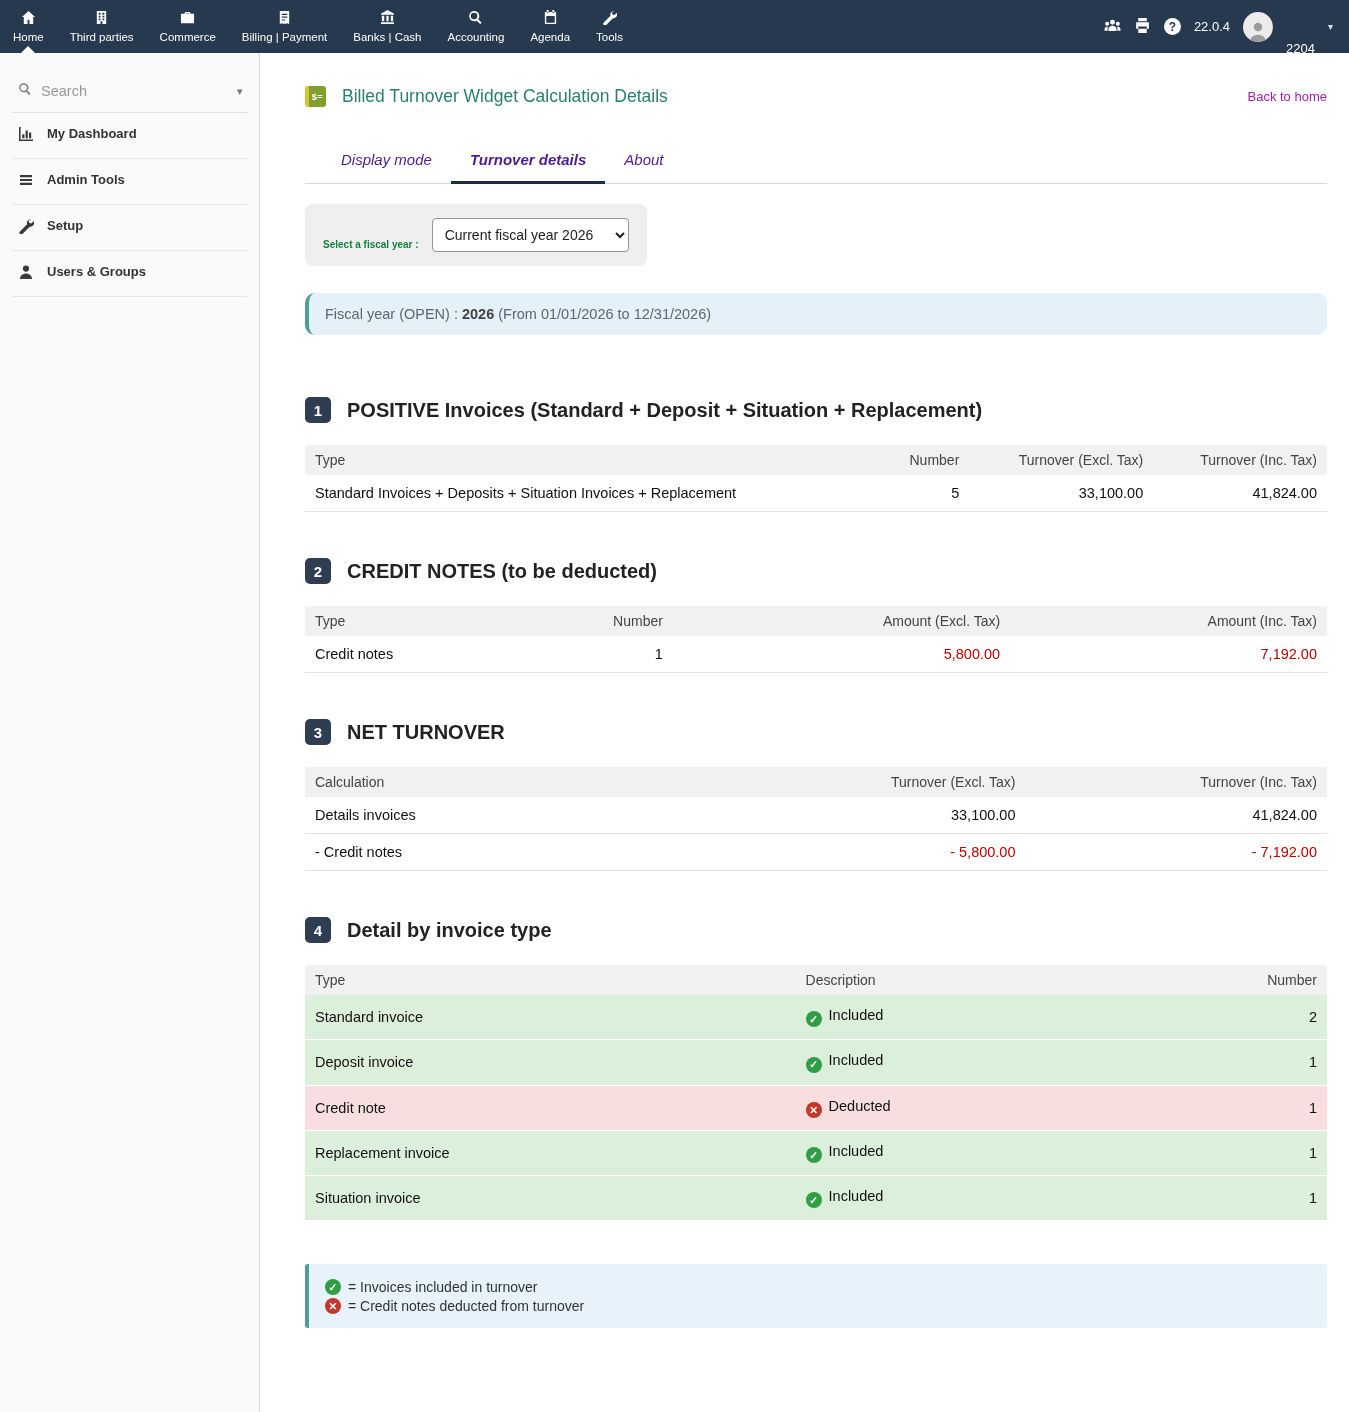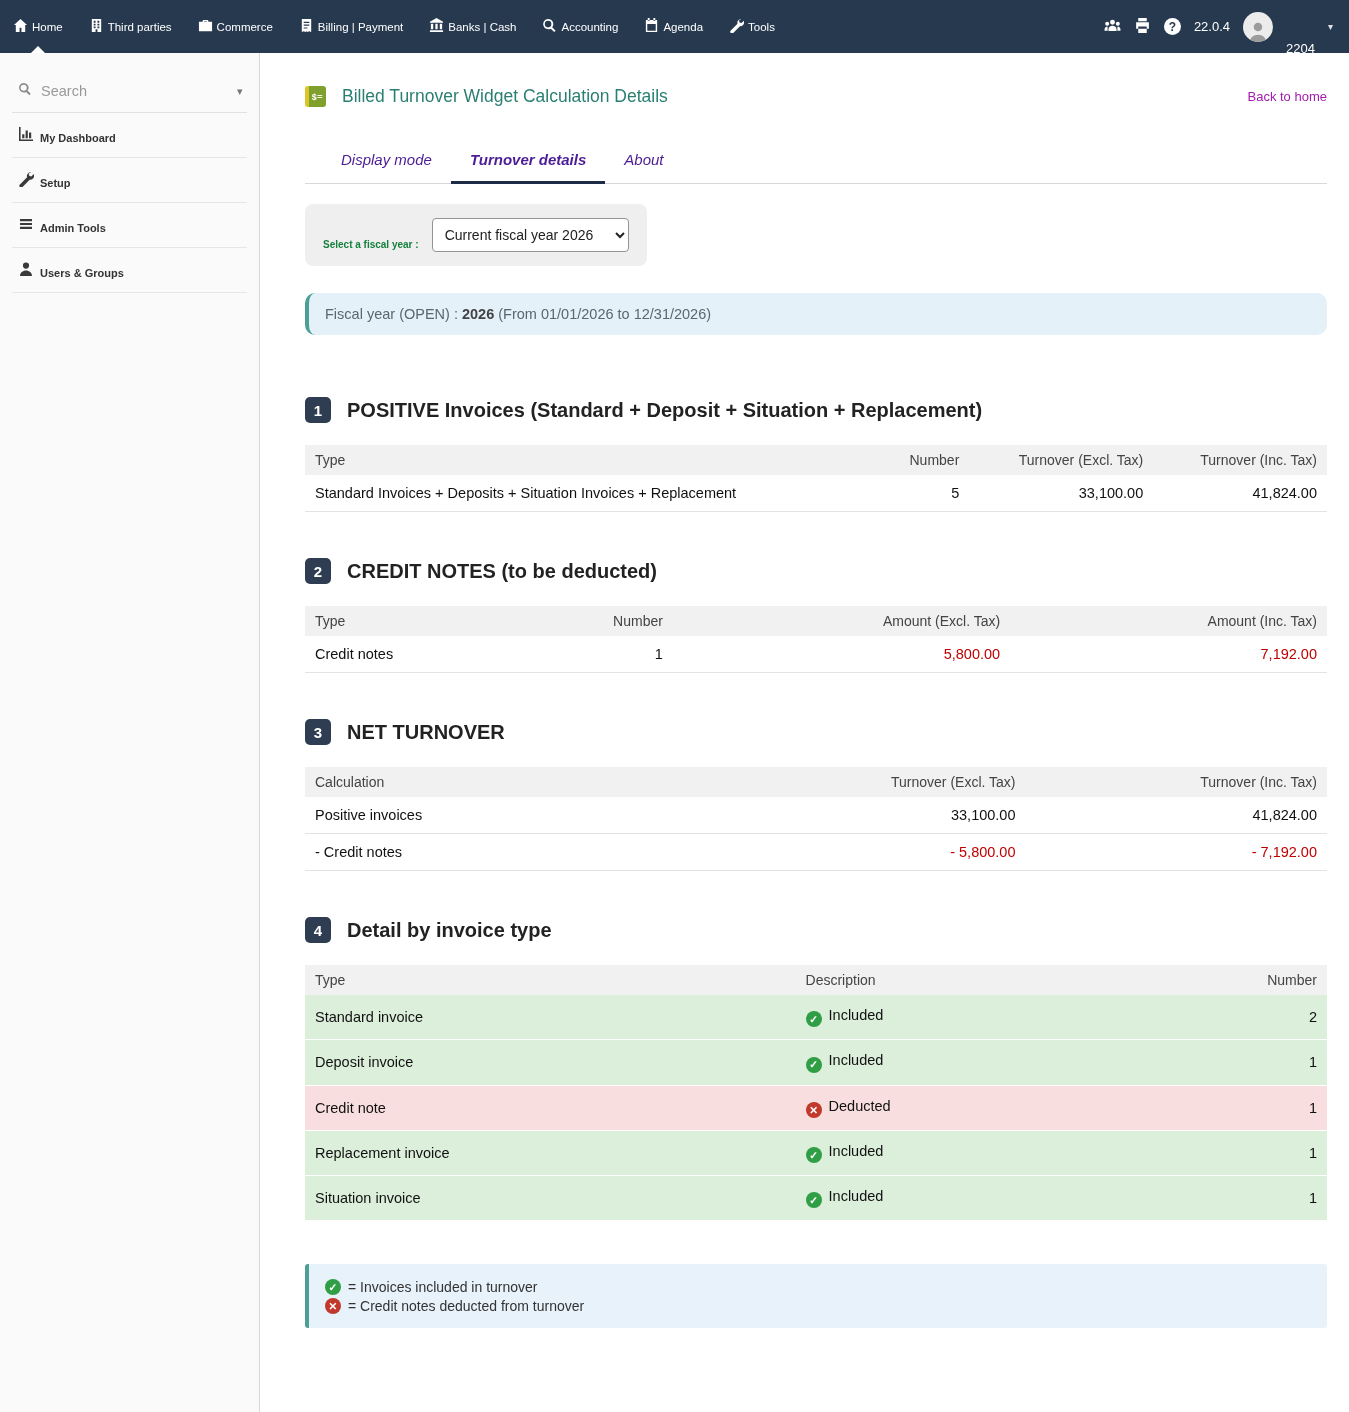--- a/index.html
+++ b/index.html
@@ -2,40 +2,40 @@
 <html><head>
 <meta charset="utf-8">
 <style>
   * { margin:0; padding:0; box-sizing:border-box; }
   html,body { width:1349px; height:1412px; }
   body { font-family:"Liberation Sans", sans-serif; background:#fff; color:#222; overflow:hidden; }
 
   
   .topnav { height:53px; background:#27394f; display:flex; justify-content:space-between; align-items:stretch; }
   .nav-left { display:flex; }
-  .nav-item { position:relative; display:flex; flex-direction:row; align-items:center; justify-content:center; gap:4px; padding:0 13px; color:#fff; font-size:11.5px; cursor:pointer; white-space:nowrap; }
+  .nav-item { position:relative; display:flex; flex-direction:column; align-items:center; justify-content:center; gap:4px; padding:0 13px; color:#fff; font-size:11.5px; cursor:pointer; white-space:nowrap; }
   .nav-item svg { width:15px; height:15px; fill:#fff; }
   .nav-item.active::after { content:""; position:absolute; bottom:0; left:50%; margin-left:-7px; border-left:7px solid transparent; border-right:7px solid transparent; border-bottom:7px solid #fff; }
   .nav-right { display:flex; align-items:center; gap:13px; padding-right:16px; color:#fff; font-size:13px; }
   .nav-right svg { width:17px; height:17px; fill:#fff; cursor:pointer; }
   .help-circle { width:17px; height:17px; border-radius:50%; background:#fff; color:#27394f; font-weight:bold; font-size:12px; display:flex; align-items:center; justify-content:center; cursor:pointer; }
   .avatar { width:30px; height:30px; border-radius:50%; background:#ececec; display:flex; align-items:flex-end; justify-content:center; overflow:hidden; cursor:pointer; }
   .avatar svg { width:22px; height:22px; fill:#9c9c9c; }
   .user-login { font-size:13px; cursor:pointer;margin-top:43px; }
   .caret { font-size:10px; opacity:.85; }
 
   
   .layout { display:flex; height:1359px; }
   .sidebar { width:260px; background:#fafafa; border-right:1px solid #d8d8d8; flex-shrink:0; }
   .search-box { display:flex; align-items:center; gap:9px; margin:25px 12px 0; padding:4px 6px 12px; border-bottom:1px solid #e2e2e2; }
   .search-box svg { width:14px; height:14px; fill:#8a8a8a; }
   .search-input { flex:1; border:none; background:transparent; outline:none; font-size:14.5px; color:#444; font-family:"Liberation Sans", sans-serif; }
   .search-input::placeholder { color:#999; }
   .search-caret { color:#777; font-size:11px; cursor:pointer; }
-  .side-item { display:flex; align-items:flex-end; gap:6px; margin:0 12px; padding:13px 6px; border-bottom:1px solid #e6e6e6; font-weight:bold; font-size:11px; color:#333; cursor:pointer; }
+  .side-item { display:flex; align-items:flex-start; gap:13px; margin:0 12px; padding:13px 6px; border-bottom:1px solid #e6e6e6; font-weight:bold; font-size:13px; color:#333; cursor:pointer; }
   .side-item svg { width:16px; height:16px; fill:#3a3a3a; flex-shrink:0; }
 
   
   .main { flex:1; padding:33px 22px 0 45px; background:#fff; overflow:hidden; }
   .page-head { display:flex; align-items:center; }
   .widget-ico { width:21px; height:21px; border-radius:3px; background:#7fa02c; border-left:4px solid #d9c52a; color:#fff; font-weight:bold; font-size:9px; display:flex; align-items:center; justify-content:center; margin-right:16px; letter-spacing:.5px; }
   .page-title { color:#2a7f72; font-size:17.5px; font-weight:400; }
   .back-link { margin-left:auto; color:#a21caf; font-size:13px; cursor:pointer; text-decoration:none; }
 
   .tabs { display:flex; margin-top:34px; border-bottom:1px solid #d8d8d8; padding-left:17px; }
@@ -156,29 +156,29 @@
       <span class="search-caret">▾</span>
     </div>
     <div class="side-item">
       <span><svg viewBox="0 0 16 16">
             <path d="M1 1h1.6v12.4H15V15H1zM4.2 8.2h2.2v4H4.2zM7.6 4.4h2.2v7.8H7.6zM11 6.6h2.2v5.6H11z"></path>
           </svg></span>
       <span>My Dashboard</span>
     </div>
     <div class="side-item">
       <span><svg viewBox="0 0 16 16">
+            <path d="M2 3h12v2.2H2zM2 6.9h12v2.2H2zM2 10.8h12V13H2z"></path>
+          </svg></span>
+      <span>Admin Tools</span>
+    </div>
+    <div class="side-item">
+      <span><svg viewBox="0 0 16 16">
             <path d="M12.9 1a4 4 0 0 0-3.8 5.2L1.9 13.4a1.8 1.8 0 1 0 2.6 2.6l7.2-7.2A4 4 0 0 0 16 4.1c0-.4-.1-.8-.2-1.2l-2.5 2.5-2.1-.6-.6-2.1L13.1 1a4 4 0 0 0-.2 0z"></path>
           </svg></span>
       <span>Setup</span>
-    </div>
-    <div class="side-item">
-      <span><svg viewBox="0 0 16 16">
-            <path d="M2 3h12v2.2H2zM2 6.9h12v2.2H2zM2 10.8h12V13H2z"></path>
-          </svg></span>
-      <span>Admin Tools</span>
     </div>
     <div class="side-item">
       <span><svg viewBox="0 0 16 16">
             <path d="M8 1.5a3.1 3.1 0 1 1 0 6.2 3.1 3.1 0 0 1 0-6.2zM2 15c0-3 2.7-5.4 6-5.4s6 2.4 6 5.4z"></path>
           </svg></span>
       <span>Users &amp; Groups</span>
     </div>
   </aside>
 
   <main class="main">
@@ -284,21 +284,21 @@
           </colgroup>
         <thead>
           <tr>
             <th>Calculation</th>
             <th class="num">Turnover (Excl. Tax)</th>
             <th class="num">Turnover (Inc. Tax)</th>
           </tr>
         </thead>
         <tbody>
           <tr>
-            <td>Positive invoices</td>
+            <td>Details invoices</td>
             <td class="num">33,100.00</td>
             <td class="num">41,824.00</td>
           </tr>
           <tr>
             <td>- Credit notes</td>
             <td class="num red">- 5,800.00</td>
             <td class="num red">- 7,192.00</td>
           </tr>
         </tbody>
       </table>

